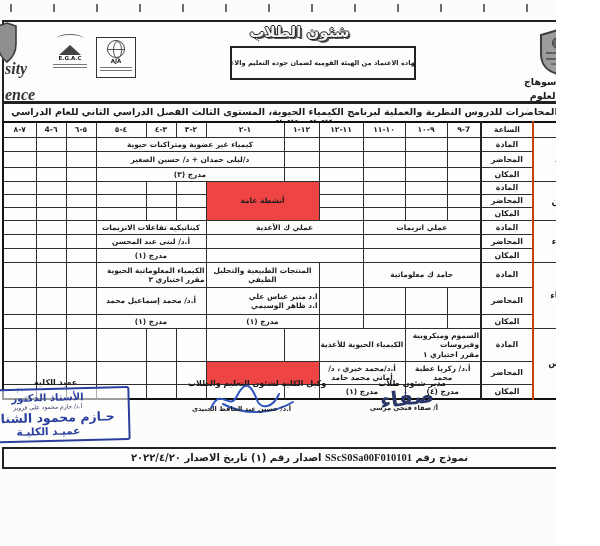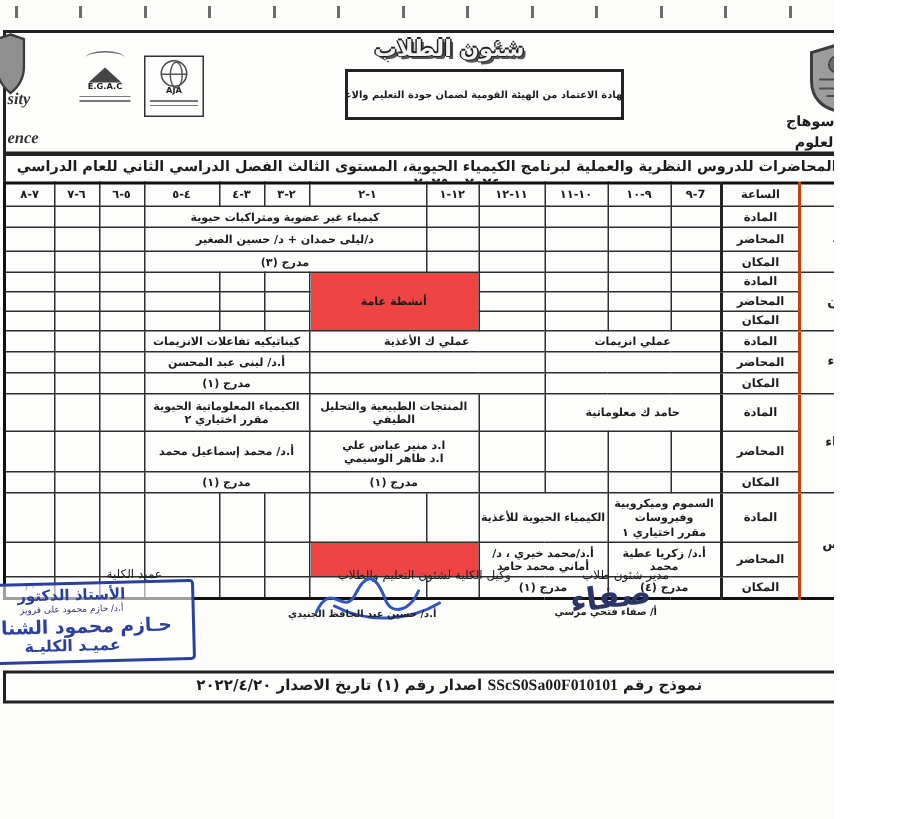--- a/index.html
+++ b/index.html
@@ -13,21 +13,21 @@
   .ornate{position:absolute;top:1px;left:0;width:100%;text-align:center;font-weight:bold;font-size:15px;
           color:#f2f2f2;letter-spacing:1px;
           text-shadow:-1px 0 #222,1px 0 #222,0 -1px #222,0 1px #222,2px 2px 0 #555;}
   .accred{position:absolute;top:24px;left:226px;width:182px;height:30px;border:2px solid #222;
           display:flex;align-items:center;justify-content:center;overflow:hidden;}
   .accred span{font-size:6.6px;font-weight:bold;white-space:nowrap;direction:rtl;}
   .univ-ar{position:absolute;right:8px;top:53px;font-size:9.5px;font-weight:bold;direction:rtl;text-align:center;line-height:1.5;}
   .shield-r{position:absolute;right:16px;top:6px;}
   .shield-l{position:absolute;left:-7px;top:0px;}
   .eng-frag{position:absolute;left:1px;font-family:"Liberation Serif",serif;font-style:italic;
-            font-weight:bold;font-size:11px;color:#333;}
+            font-weight:bold;font-size:16px;color:#333;}
   .egac{position:absolute;left:46px;top:12px;width:40px;height:42px;text-align:center;}
   .egac .tri{width:0;height:0;margin:2px auto 0;border-left:11px solid transparent;border-right:11px solid transparent;border-bottom:10px solid #444;}
   .egac .arc{width:26px;height:8px;margin:0 auto;border-top:1px solid #666;border-radius:50% 50% 0 0;}
   .logo-cap{font-size:5.5px;font-weight:bold;color:#222;line-height:1.1;}
   .cap-lines{height:6px;margin:1px 3px 0;background:repeating-linear-gradient(0deg,#777 0 1px,transparent 1px 3px);}
   .aja{position:absolute;left:92px;top:15px;width:38px;height:38px;border:1.5px solid #333;text-align:center;padding-top:1px;}
   .globe{width:16px;height:16px;margin:1px auto 0;border:1.2px solid #444;border-radius:50%;position:relative;}
   .globe:before{content:"";position:absolute;left:50%;top:0;width:7px;height:100%;margin-left:-3.5px;border:1px solid #555;border-radius:50%;}
   .globe:after{content:"";position:absolute;top:50%;left:0;width:100%;height:0;border-top:1px solid #555;}
   
@@ -38,24 +38,24 @@
            direction:rtl;background:#fdfdfc;}
   table.tt{border:2px solid #111;}
   .tt td{border:1px solid #2e2e2e;text-align:center;vertical-align:middle;
          font-size:7.4px;font-weight:bold;padding:0 1px;line-height:1.25;overflow:hidden;}
   .tt td.day{font-size:8.8px;border-left:2px solid #c2410c;}
   .tt td.lab{font-size:7.8px;border-left:2px solid #222;}
   .tt tr.hdr td{font-size:7.6px;height:14px;}
   .tt tr.r13 td{height:13px;} .tt tr.r15 td{height:15px;} .tt tr.r12 td{height:12px;}
   .tt tr.r24 td{height:24px;} .tt tr.r26 td{height:26px;} .tt tr.r32 td{height:32px;margin-top:19px;} .tt tr.r22 td{height:22px;}
   .tt td.shade{background:#ef4444;}
-  .tt td .l2{display:block;}
+  .tt td .l2{display:block;text-align:right;}
   .tt td.faint{color:#555;font-size:7px;font-style:italic;}
   
-  .sig-label{position:absolute;font-size:8px;font-weight:normal;direction:rtl;white-space:nowrap;margin-left:37px;}
+  .sig-label{position:absolute;font-size:8px;font-weight:bold;direction:rtl;white-space:nowrap;}
   .sig-name{position:absolute;font-size:6.6px;font-weight:bold;direction:rtl;white-space:nowrap;color:#222;}
   .hand-safa{position:absolute;top:386px;right:122px;font-size:21px;font-weight:bold;color:#2b3566;
              transform:rotate(-7deg);direction:rtl;}
   .squiggle{position:absolute;top:384px;left:205px;}
   .stamp{position:absolute;top:388px;left:-34px;width:152px;border:2.5px solid #2b3f9e;border-radius:3px;
          color:#2b3f9e;text-align:center;transform:rotate(-1.5deg);padding:2px 4px 3px;background:rgba(255,255,255,.6);}
   .stamp .s1{font-size:10px;font-weight:bold;}
   .stamp .s2{font-size:6px;color:#3a3a6e;}
   .stamp .s3{font-size:12.5px;font-weight:bold;white-space:nowrap;}
   .stamp .s4{font-size:10.5px;font-weight:bold;}
@@ -138,21 +138,21 @@
       <td>7-٩</td>
       <td>٩-١٠</td>
       <td>١٠-١١</td>
       <td>١١-١٢</td>
       <td>١٢-١</td>
       <td>١-٢</td>
       <td>٢-٣</td>
       <td>٣-٤</td>
       <td>٤-٥</td>
       <td>٥-٦</td>
-      <td>٦-٧</td>
+      <td>٦-4</td>
       <td>٧-٨</td>
     </tr>
 
     <tr class="r13">
       <td class="day" rowspan="3">الأحد</td>
       <td class="lab">المادة</td>
       <td></td>
           <td></td>
       <td></td>
           <td></td>

